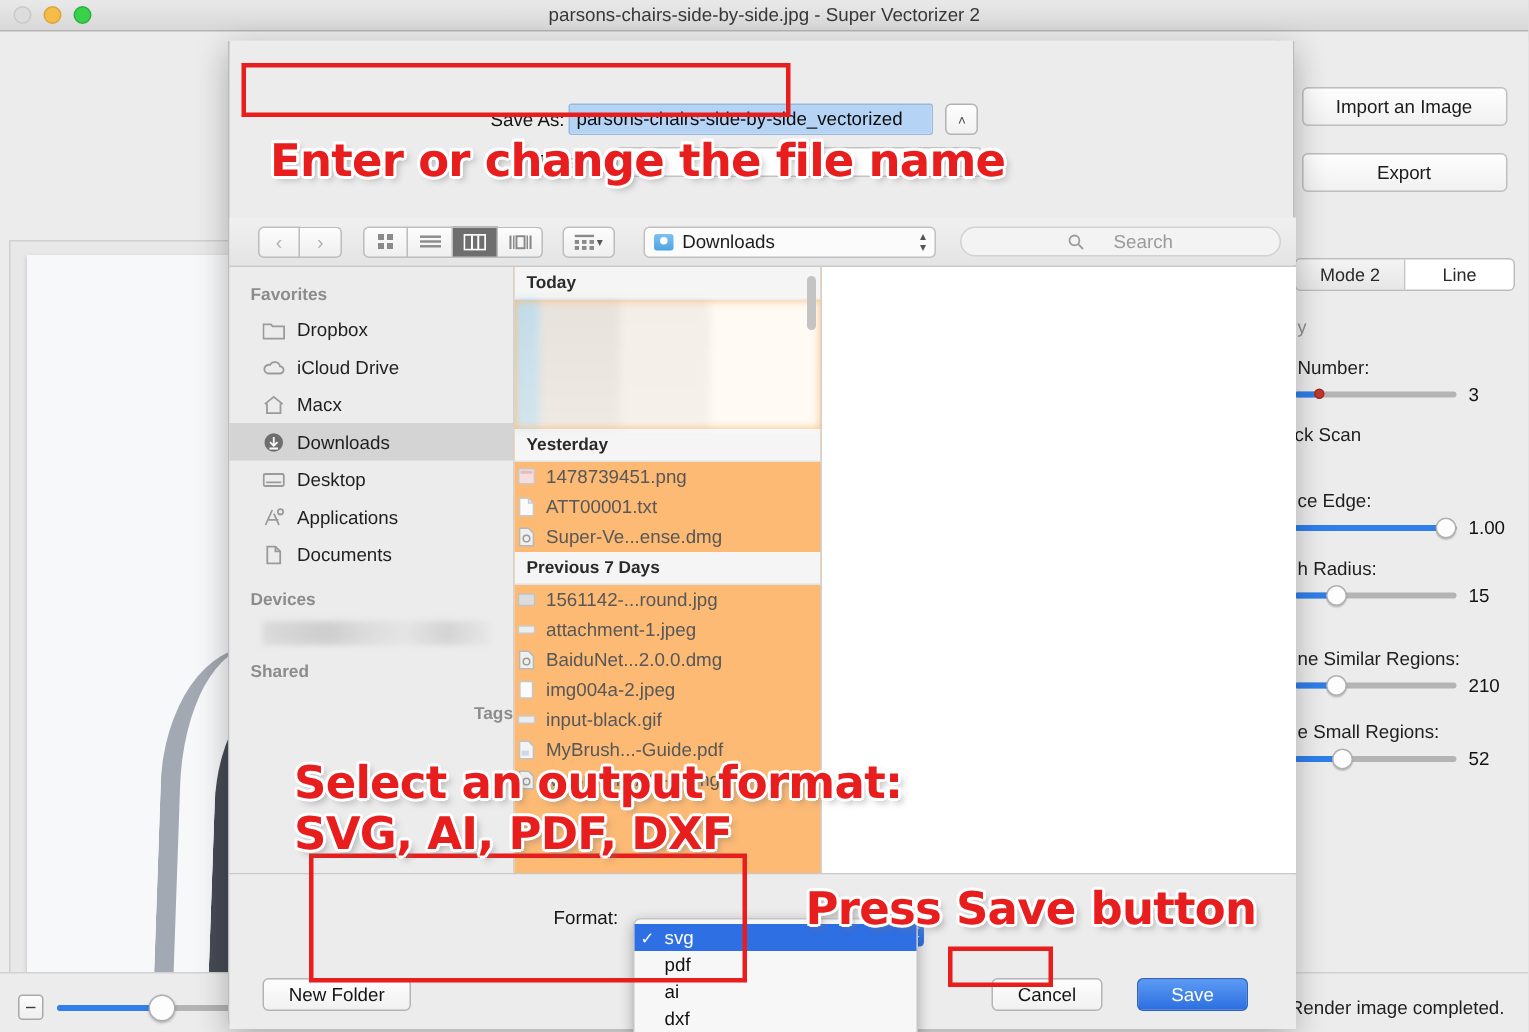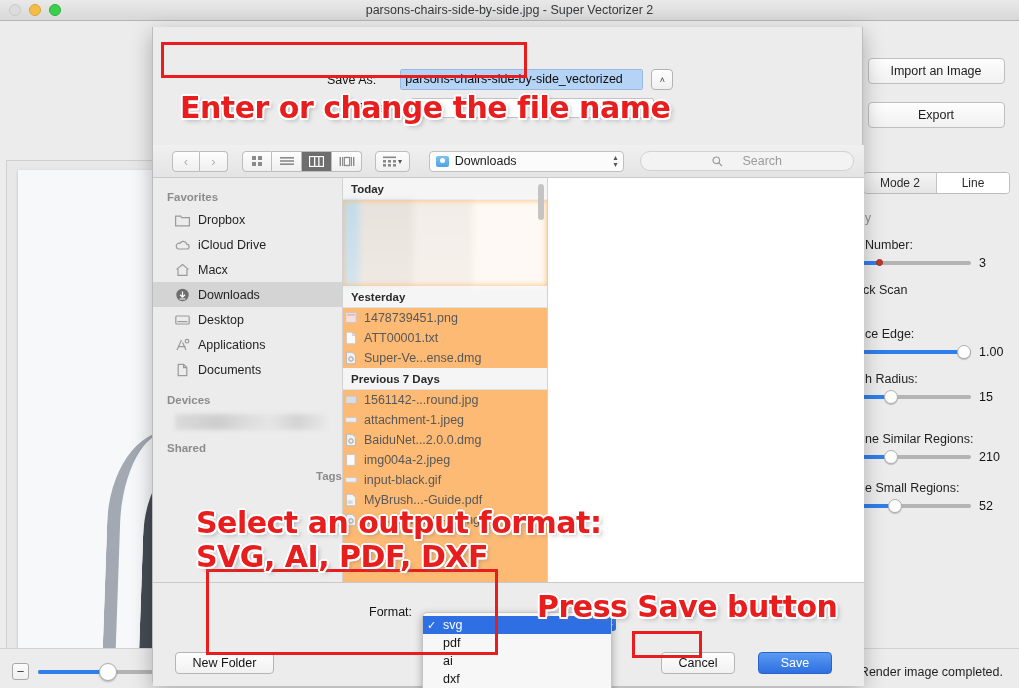--- a/index.html
+++ b/index.html
@@ -192,21 +192,21 @@
     background: #ececec;
     border: 1px solid #bcbcbc; border-top: none;
     border-bottom-left-radius: 6px; border-bottom-right-radius: 6px;
     box-shadow: 0 6px 22px rgba(0,0,0,.28);
   }
 
   .saveas-row {
     display: flex; align-items: center;
     margin-top: 42px; padding-left: 174px;
   }
-  .saveas-label { font-size: 12.5px; color: #141414; margin-right: 24px; }
+  .saveas-label { font-size: 12.5px; color: #141414; margin-right: 3px; }
   .saveas-field {
     width: 243px; height: 21px;
     border: 1px solid #9ab7e0; border-radius: 2px;
     background: #ffffff; position: relative; overflow: hidden;
   }
   .saveas-sel {
     position: absolute; left: 0; top: 0; height: 19px; width: 100%;
     background: #b4d3f5;
     font-size: 12.5px; color: #0c0c0c; line-height: 19px; padding-left: 4px;
     white-space: nowrap;

